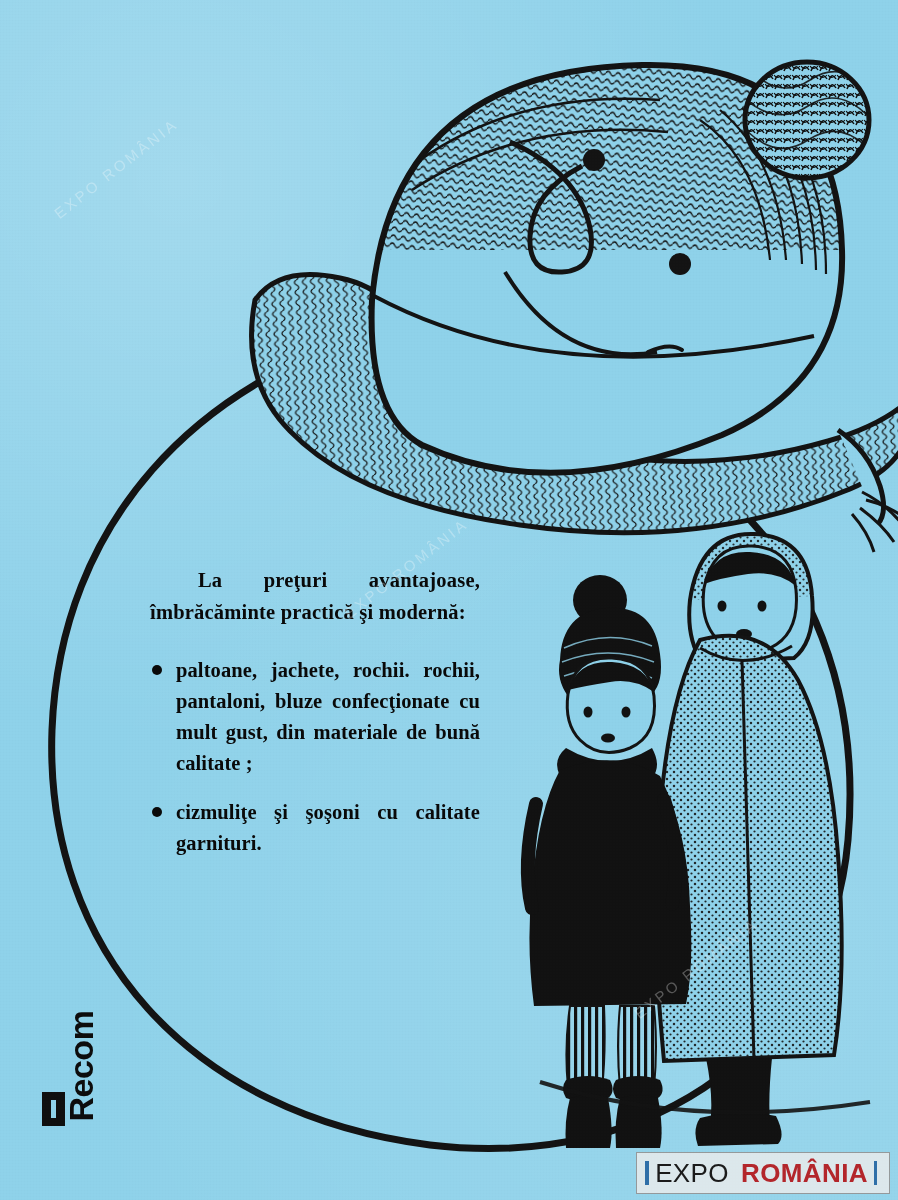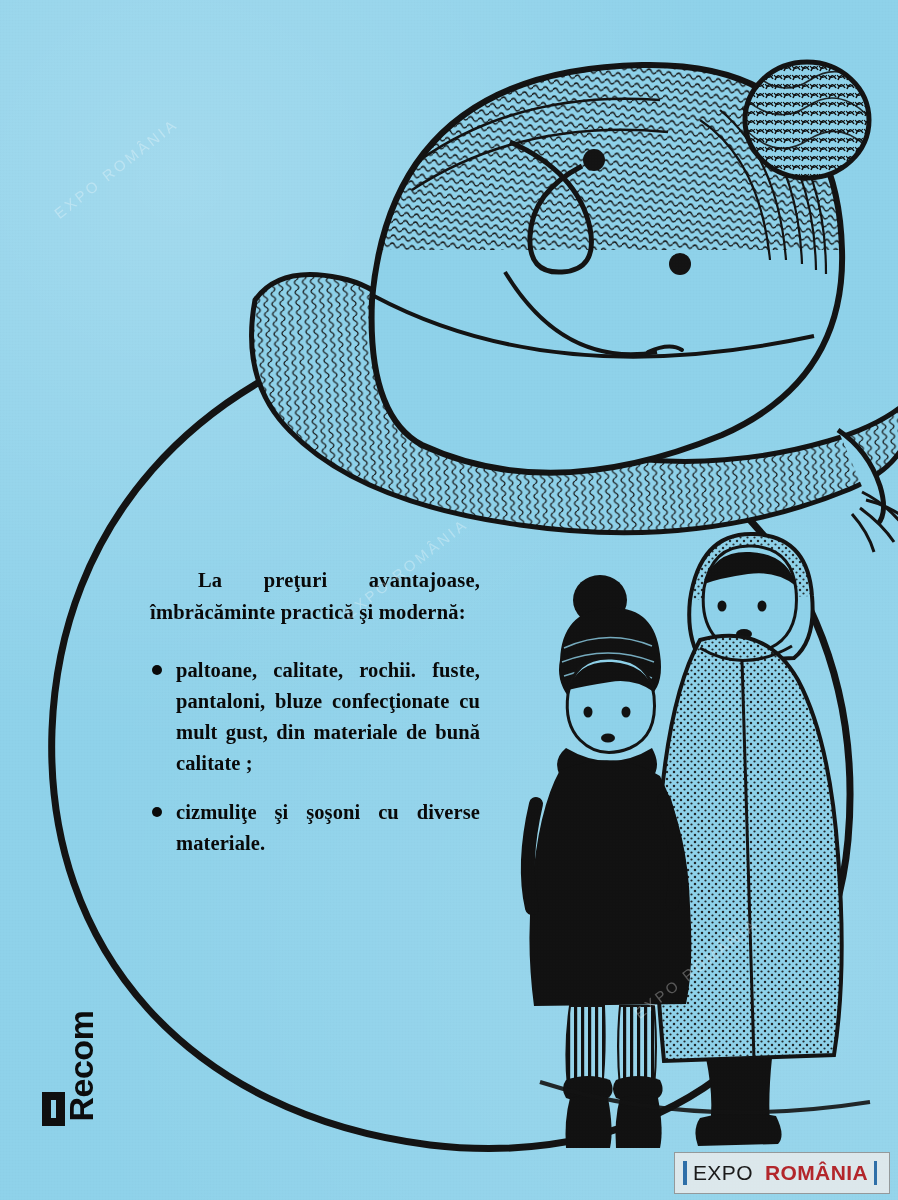--- a/index.html
+++ b/index.html
@@ -104,21 +104,21 @@
     position: absolute;
     right: 8px;
     bottom: 6px;
     height: 40px;
     background: rgba(236,236,236,0.82);
     border: 1px solid rgba(90,90,90,0.55);
     display: flex;
     align-items: center;
     padding: 0 12px 0 8px;
     font-family: "Liberation Sans", sans-serif;
-    font-size: 21px;
+    font-size: 26px;
     letter-spacing: 0.4px;
   }
   .watermark .bar {
     width: 4px;
     height: 24px;
     background: #2f6fa8;
     margin-right: 6px;
   }
   .wm-expo { color: #1b1b1b; font-weight: 400; }
   .wm-romania { color: #b3262b; font-weight: 700; margin-left: 12px; }
@@ -302,25 +302,25 @@
 
       <path d="M540 1082 q150 48 330 20" fill="none" stroke="#141414" stroke-width="4" opacity="0.9"></path>
     </g>
   </svg>
 
   <div class="copy">
     <p class="intro">La preţuri avantajoase, îmbrăcăminte practică şi modernă:</p>
     <ul class="bullets">
       <li>
         <span class="dot"></span>
-        <span>paltoane, calitate, rochii. fuste, pantaloni, bluze confecţionate cu mult gust, din materiale de bună calitate ;</span>
+        <span>paltoane, jachete, rochii. rochii, pantaloni, bluze confecţionate cu mult gust, din materiale de bună calitate ;</span>
       </li>
       <li>
         <span class="dot"></span>
-        <span>cizmuliţe şi şoşoni cu diverse materiale.</span>
+        <span>cizmuliţe şi şoşoni cu calitate garnituri.</span>
       </li>
     </ul>
   </div>
 
   <div class="logo">
     <svg width="70" height="180" viewBox="0 0 70 180" aria-hidden="true">
       <g fill="#101010">
         <rect x="8" y="132" width="9" height="34"></rect>
         <rect x="22" y="132" width="9" height="34"></rect>
         <rect x="8" y="132" width="23" height="8"></rect>

